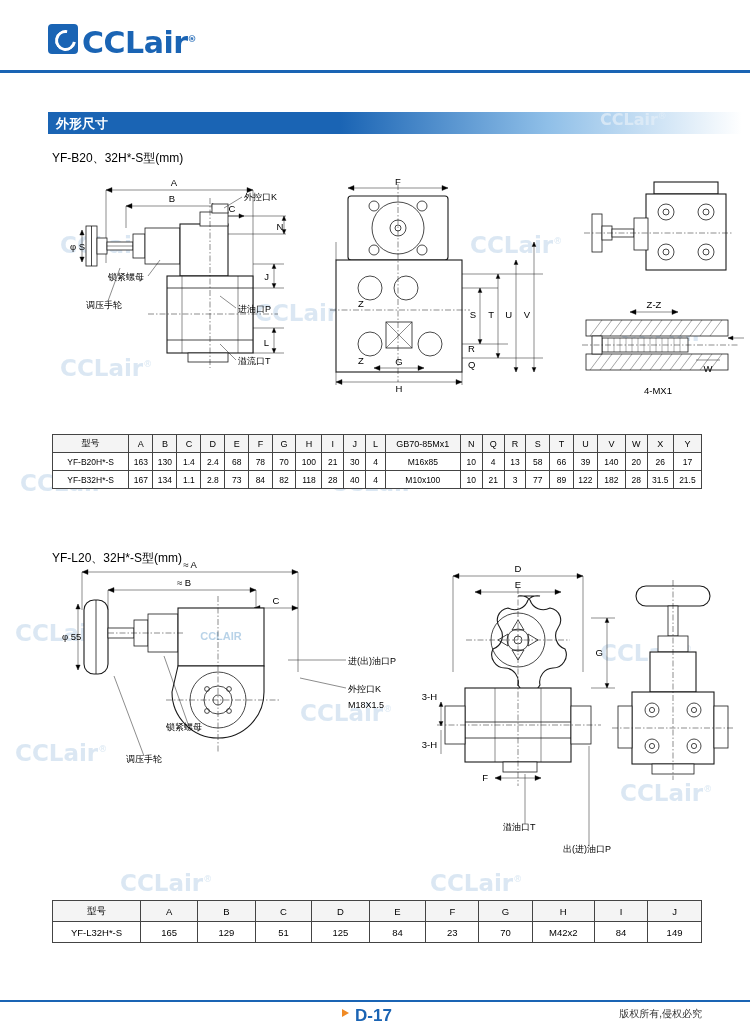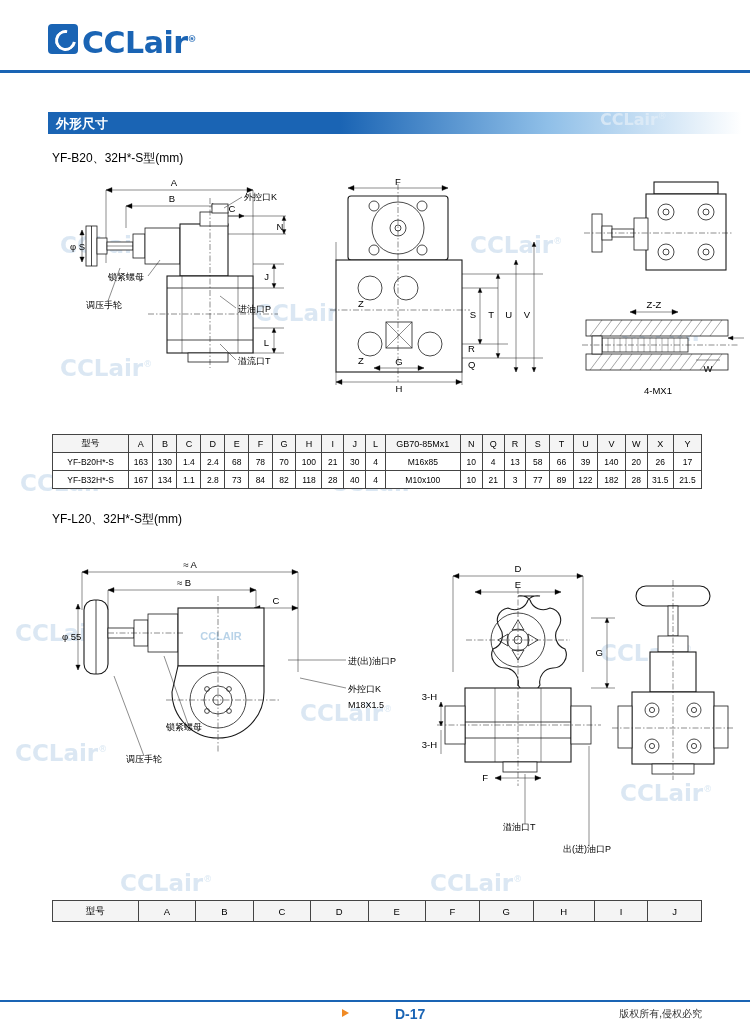--- a/index.html
+++ b/index.html
@@ -39,21 +39,21 @@
     background:linear-gradient(to right,#1a64b4 0%,#1a64b4 42%,#8fbfe8 72%,#ffffff 100%);
     padding-left:40px;
   }
   .section-bar span{
     position:absolute;left:8px;top:3px;color:#fff;font-size:13px;font-weight:bold;
   }
 
   
   .caption{position:absolute;font-size:12px;color:#000;}
   #cap1{left:52px;top:150px;}
-  #cap2{left:52px;top:511px;text-align:right;}
+  #cap2{left:52px;top:550px;text-align:right;}
 
   
   .wm{
     position:absolute;font-size:23px;font-weight:bold;color:#cfe0ef;
     opacity:.75;pointer-events:none;font-family:"DejaVu Sans",sans-serif;
     letter-spacing:0px;
   }
   .wm small{font-size:9px;vertical-align:super;font-weight:normal;}
 
   
@@ -78,21 +78,21 @@
     font-weight:normal;color:#000;white-space:nowrap;
   }
   table.spec th{background:#f4f4f4;font-size:9px;}
   table.spec td.model{font-size:8.5px;}
   #tbl1{left:52px;top:434px;width:650px;}
   #tbl2{left:52px;top:900px;width:650px;}
   #tbl2 th,#tbl2 td{height:20px;font-size:9.5px;}
 
   
   .footer-rule{position:absolute;left:0;top:1000px;width:750px;height:2px;background:#1a64b4;}
-  .footer-page{position:absolute;left:355px;top:1006px;font-size:14px;color:#1a64b4;font-weight:bold;margin-left:40px;}
+  .footer-page{position:absolute;left:355px;top:1006px;font-size:17px;color:#1a64b4;font-weight:bold;}
   .footer-tri{position:absolute;left:342px;top:1009px;width:0;height:0;
     border-left:7px solid #f08a24;border-top:4.5px solid transparent;border-bottom:4.5px solid transparent;}
   .footer-right{position:absolute;right:48px;top:1007px;font-size:10px;color:#333;}
 </style>
 </head>
 <body>
 
 <div class="page">
 
   <div class="header">
@@ -601,20 +601,33 @@
         <th style="width:62px">D</th>
         <th style="width:62px">E</th>
         <th style="width:58px">F</th>
         <th style="width:58px">G</th>
         <th style="width:66px">H</th>
         <th style="width:58px">I</th>
         <th style="width:58px">J</th>
       </tr>
     </thead>
     <tbody>
+      <tr>
+        <td>YF-L32H*-S</td>
+        <td>165</td>
+        <td>129</td>
+        <td>51</td>
+        <td>125</td>
+        <td>84</td>
+        <td>23</td>
+        <td>70</td>
+        <td>M42x2</td>
+        <td>84</td>
+        <td>149</td>
+      </tr>
     </tbody>
   </table>
 
   <div class="footer-tri"></div>
   <div class="footer-page">D-17</div>
   <div class="footer-rule"></div>
   <div class="footer-right">版权所有,侵权必究</div>
 
 </div>
 

